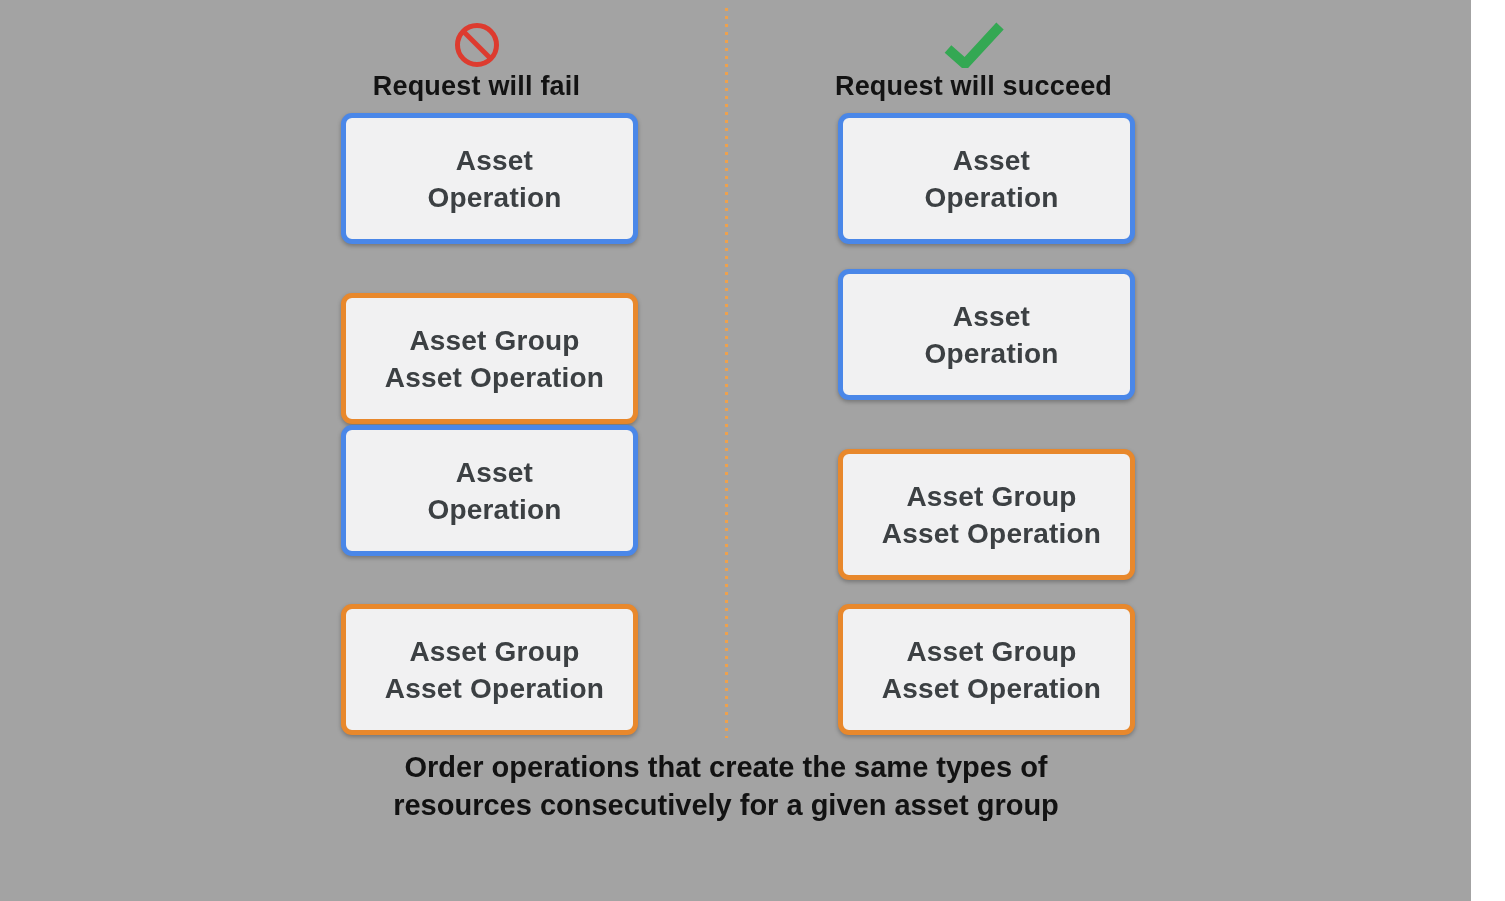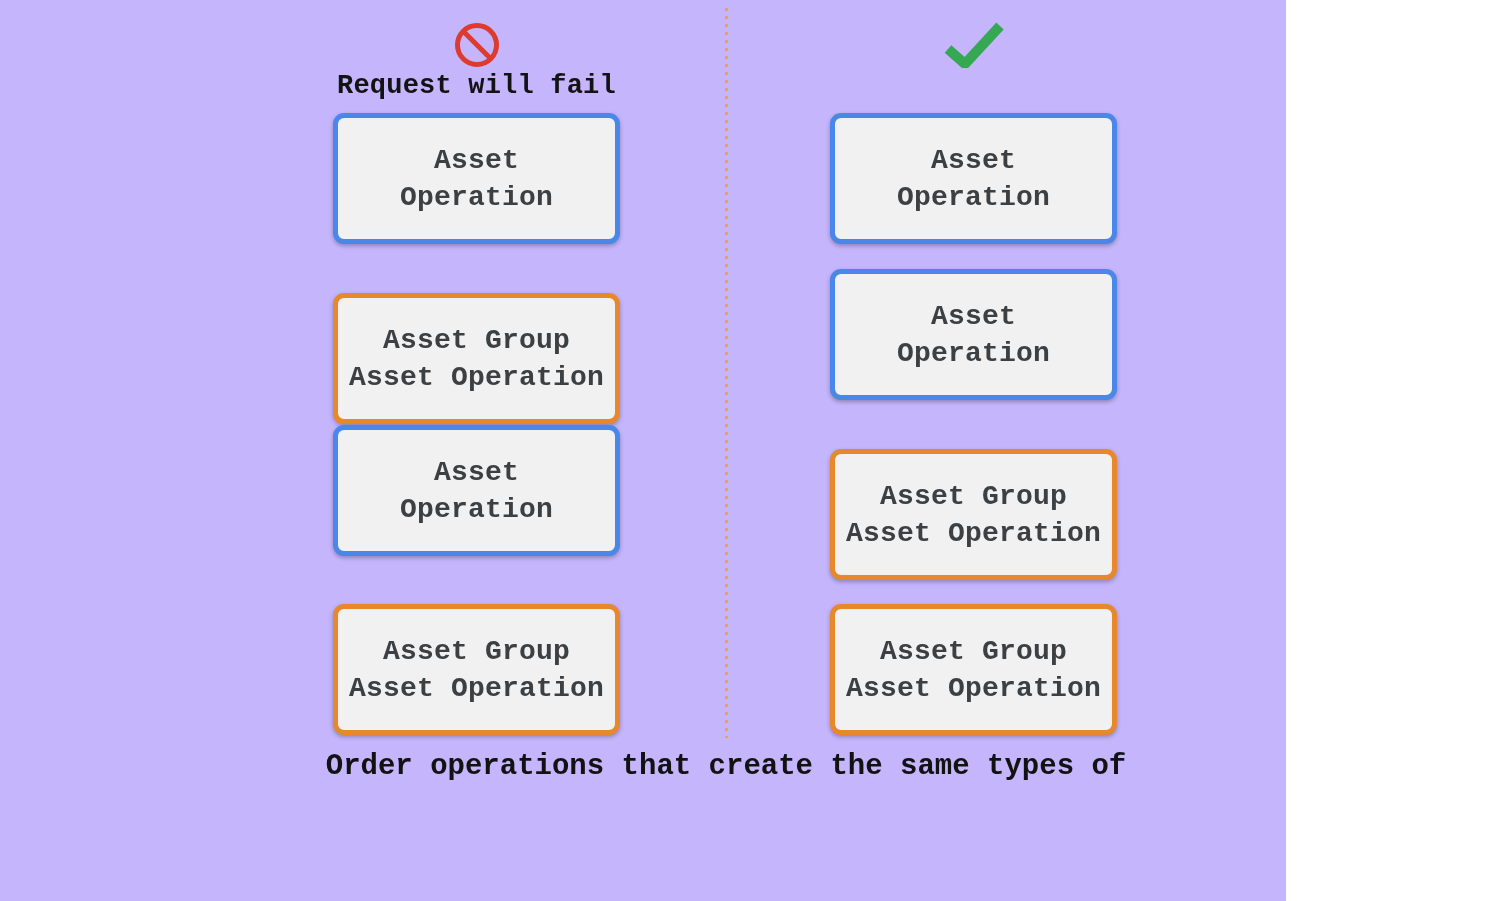--- a/index.html
+++ b/index.html
@@ -1,47 +1,47 @@
 <!DOCTYPE html>
 <html><head>
 <meta charset="utf-8">
 <style>
   html, body { margin: 0; padding: 0; background: #ffffff; }
   .canvas {
     position: relative;
-    width: 1286px;
+    width: 1471px;
     height: 901px;
-    background: #c4b5fd;
-    font-family: Liberation Mono, monospace;
+    background: #a3a3a3;
+    font-family: Liberation Sans, sans-serif;
     overflow: hidden;
   }
   .column { position: absolute; top: 0; width: 287px; height: 760px; }
   .column.fail { left: 333px; }
   .column.succeed { left: 830px; }
 
   .col-header { position: absolute; top: 0; left: 0; width: 100%; text-align: center; }
   .icon-wrap {
     height: 50px; margin-top: 20px;
     display: flex; align-items: center; justify-content: center;
   }
   .col-title {
     margin-top: 1px;
     font-size: 27px; font-weight: bold; color: #131313;
     letter-spacing: 0.2px;
   }
 
   .box {
-    position: absolute; left: 0;
+    position: absolute; left: 8px;
     width: 277px; height: 121px;
     background: #f1f1f2;
     border: 5px solid #4a87e8;
     border-radius: 11px;
     box-shadow: 0 2px 4px rgba(0,0,0,0.28);
     display: flex; flex-direction: column;
-    align-items: center; justify-content: center;
+    align-items: center; justify-content: center; padding-left: 10px;
   }
   .box.blue { border-color: #4a87e8; }
   .box.orange { border-color: #e8882c; margin-top: 24px; }
   .box span {
     display: block; text-align: center;
     font-size: 28px; line-height: 37px;
     font-weight: bold; color: #3c4043;
     letter-spacing: 0.2px;
   }
   .pos-1 { top: 113px; }
@@ -106,20 +106,21 @@
 
   <div class="divider"></div>
 
   <div class="column succeed">
     <div class="col-header">
       <div class="icon-wrap">
         <svg width="62" height="46" viewBox="0 0 62 46" aria-hidden="true">
           <path d="M5 27 L22 42 L57 4" fill="none" stroke="#34a853" stroke-width="10"></path>
         </svg>
       </div>
+      <div class="col-title">Request will succeed</div>
     </div>
 
     <div class="box blue pos-1">
       <span>Asset</span>
       <span>Operation</span>
     </div>
     <div class="box blue pos-2">
       <span>Asset</span>
       <span>Operation</span>
     </div>
@@ -128,15 +129,16 @@
       <span>Asset Operation</span>
     </div>
     <div class="box orange pos-4">
       <span>Asset Group</span>
       <span>Asset Operation</span>
     </div>
   </div>
 
   <div class="caption">
     <div>Order operations that create the same types of</div>
+    <div>resources consecutively for a given asset group</div>
   </div>
 
 </div>
 
 </body></html>

